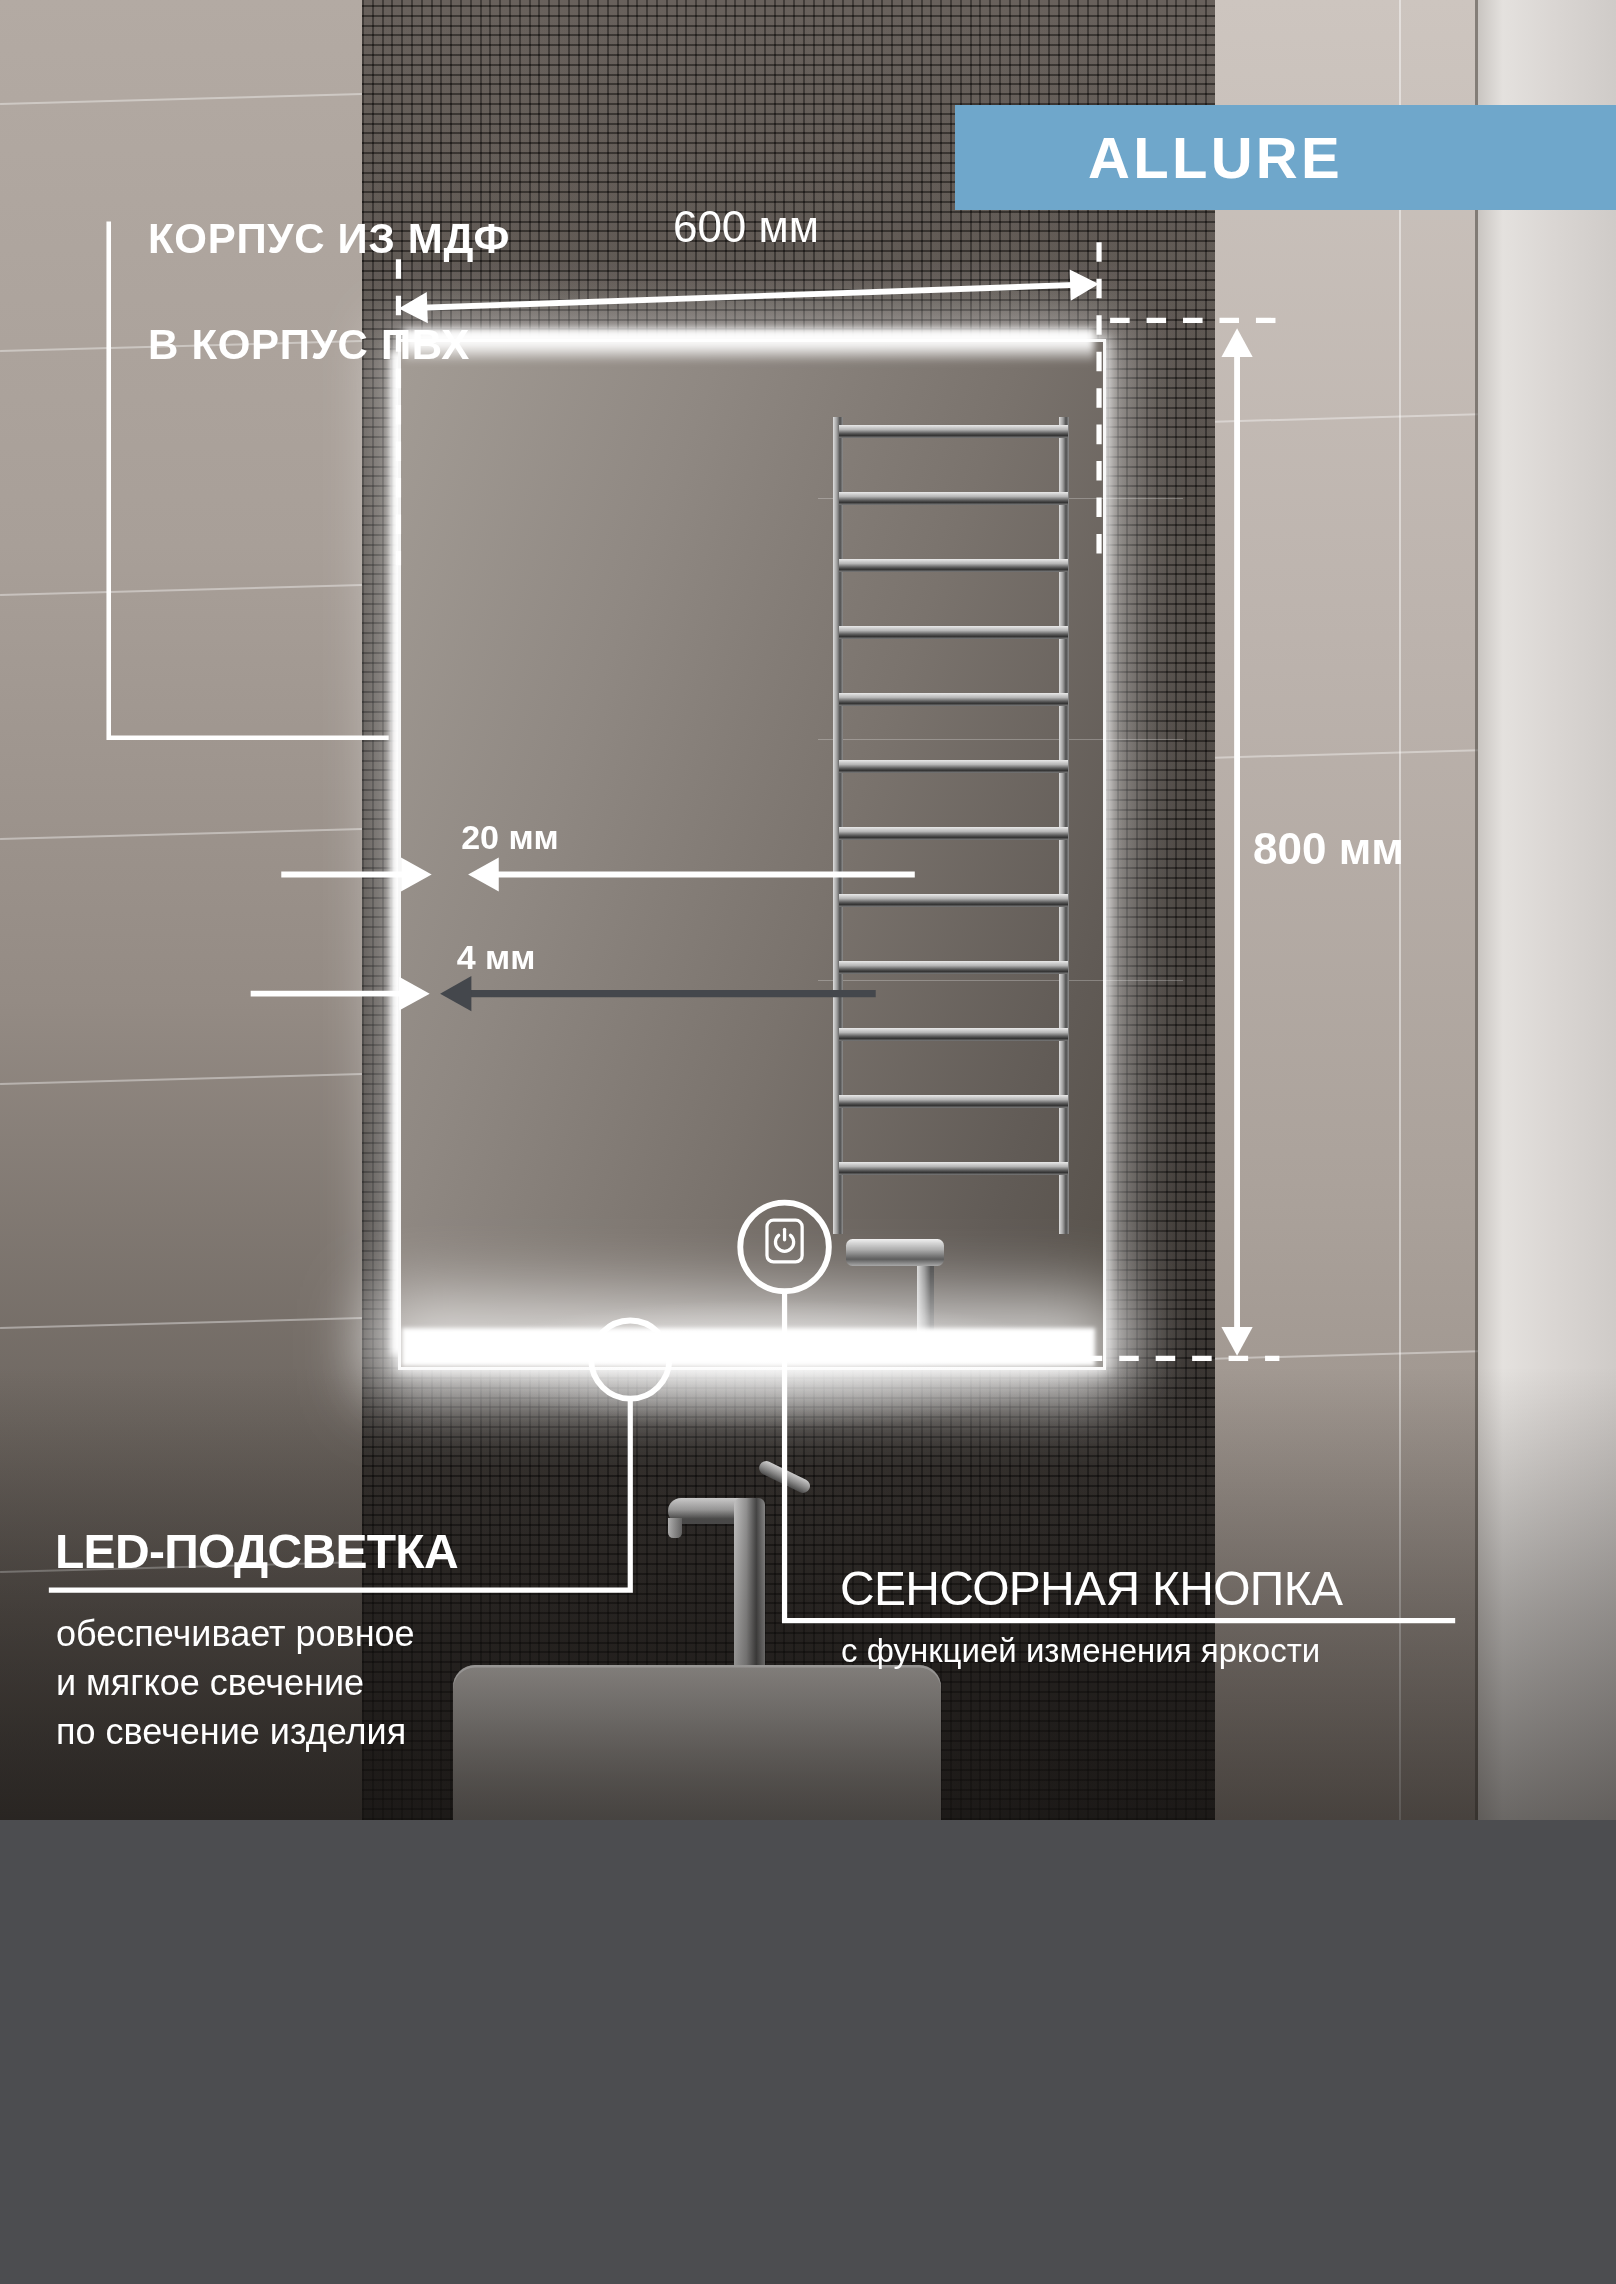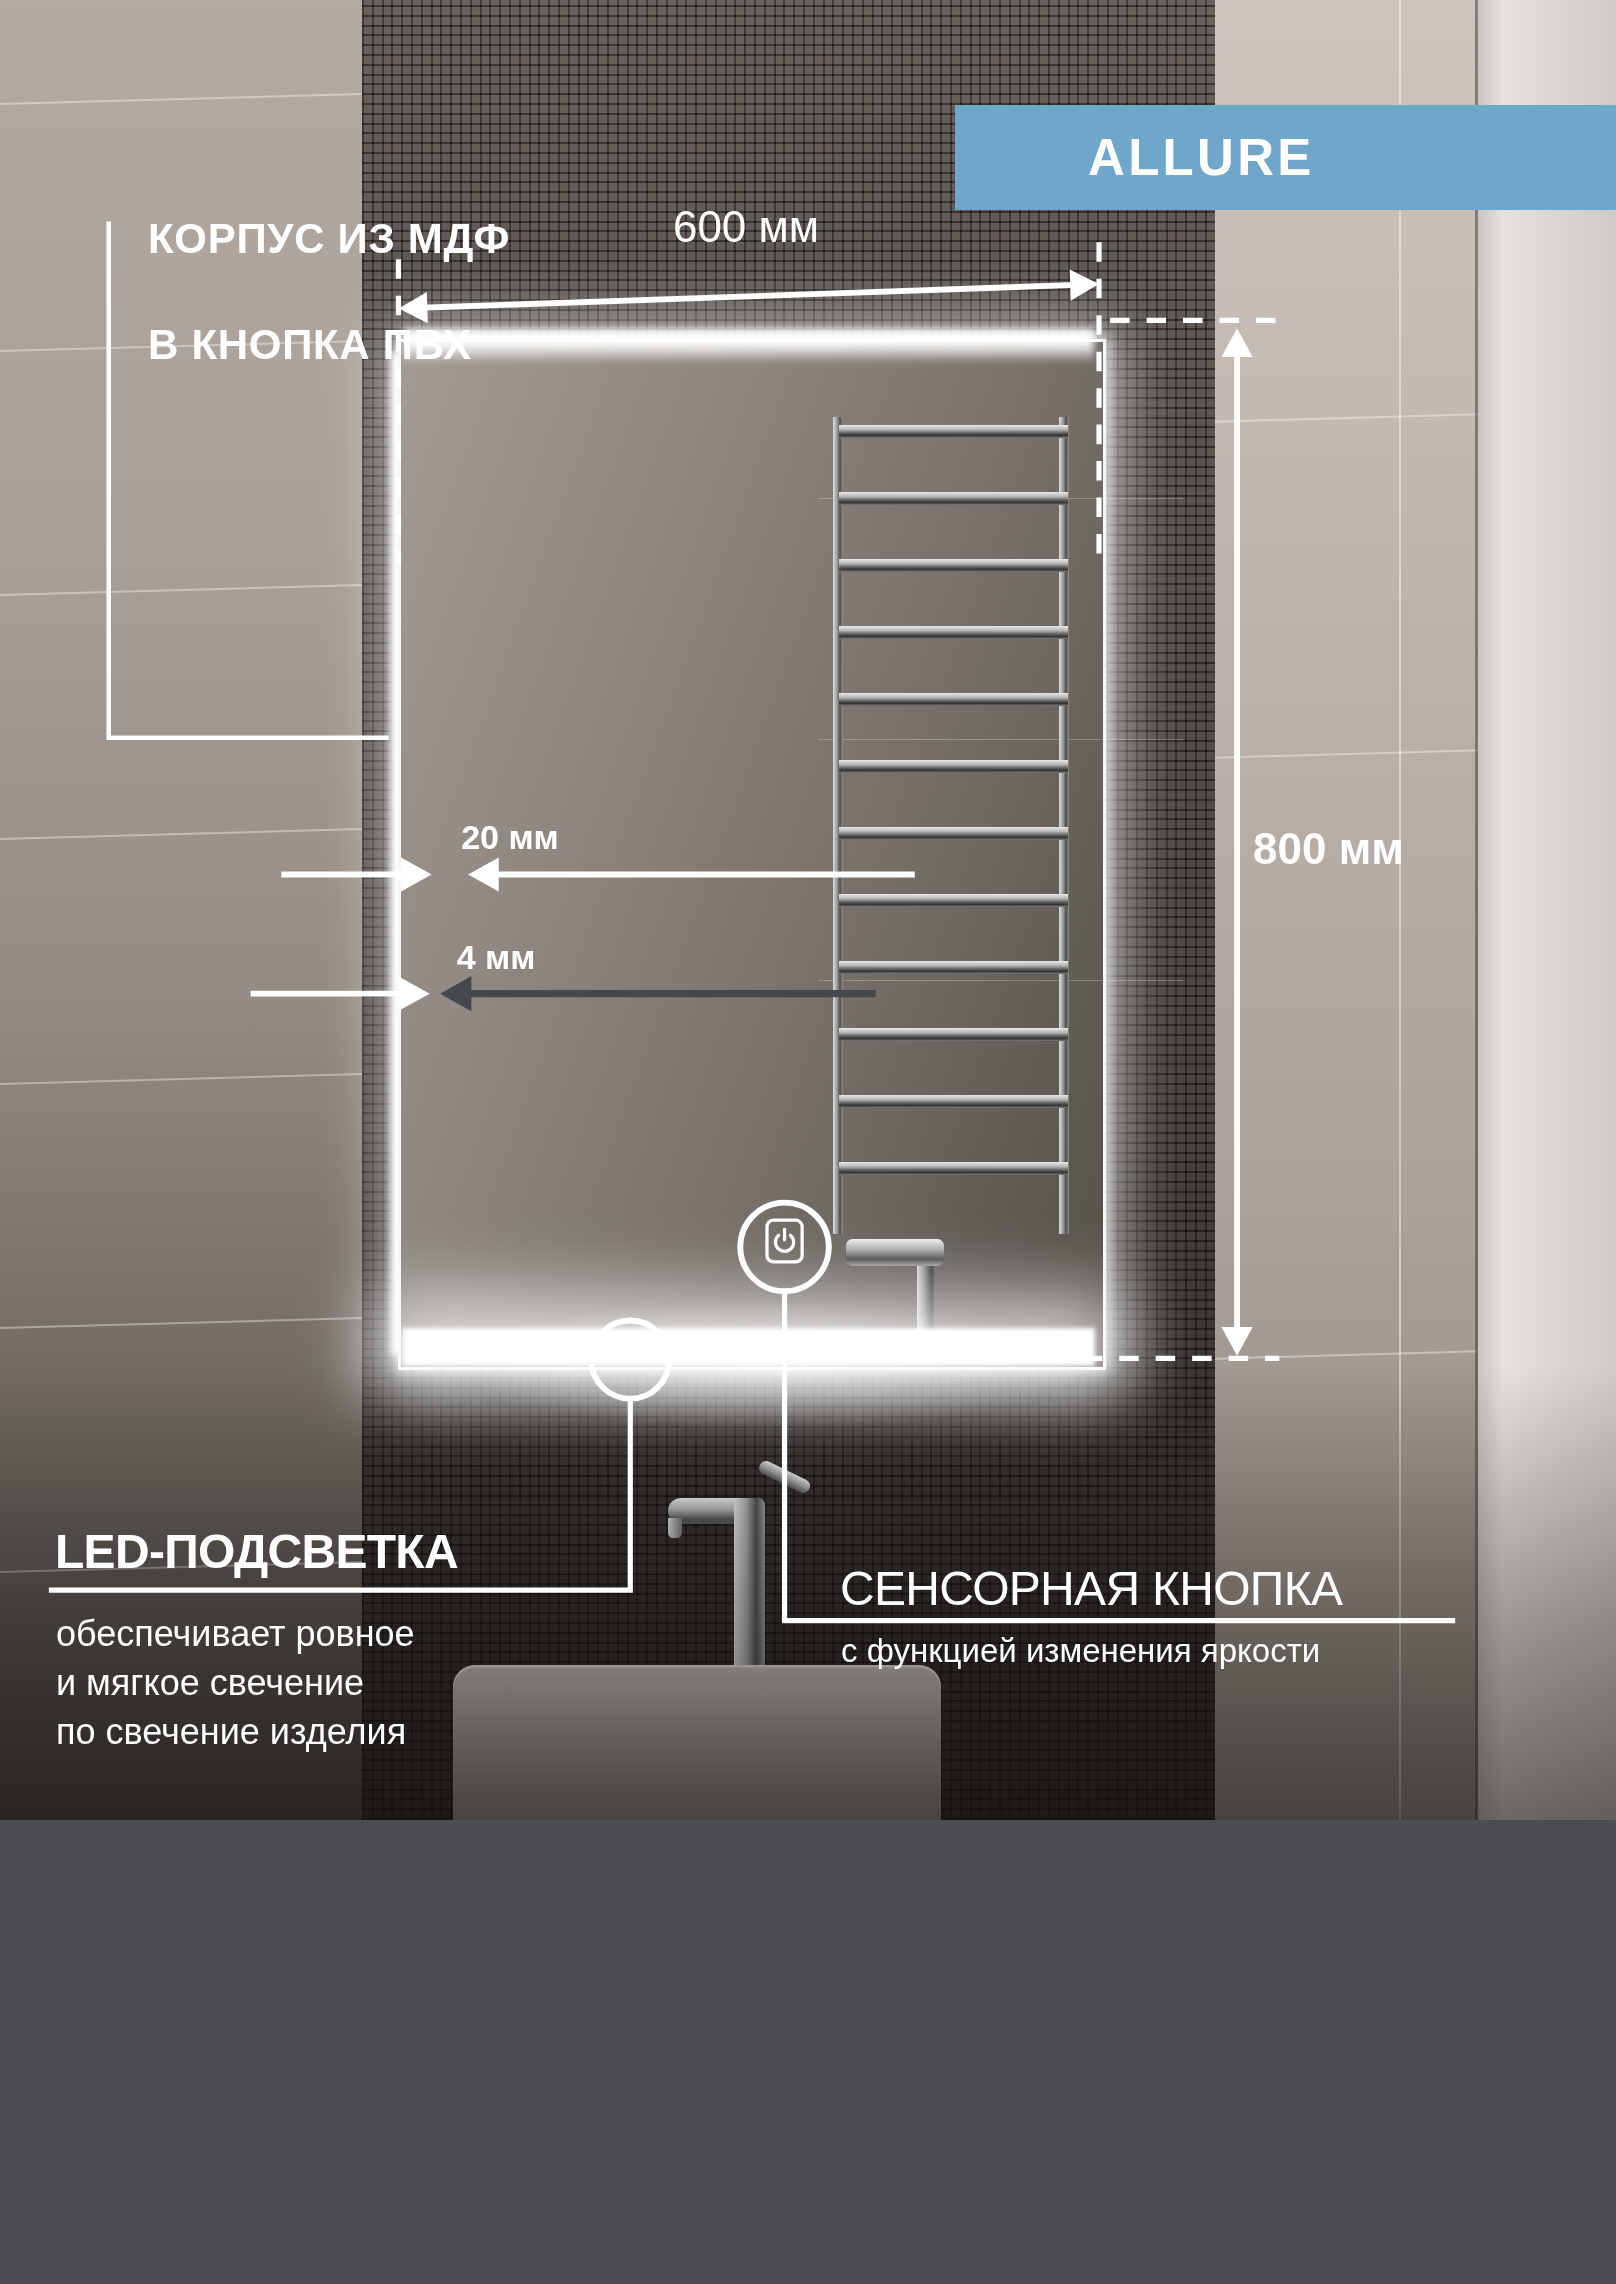--- a/index.html
+++ b/index.html
@@ -66,21 +66,21 @@
      box-shadow:inset 0 2.6px 0 rgba(255,255,255,.7);}
   .photo-darken{left:0;top:1367px;width:1616px;height:453px;
      background:linear-gradient(180deg,rgba(25,22,20,0) 0%,rgba(25,22,20,.35) 55%,rgba(25,22,20,.6) 100%);}
 
   
   .ann{color:#fff;}
   .korpus{left:148px;top:212px;font-size:42px;font-weight:bold;line-height:53px;
      letter-spacing:0.7px;white-space:pre-line;}
   .badge{left:955px;top:105px;width:661px;height:105px;background:#6FA7CB;}
   .badge span{display:block;padding-left:133px;line-height:105px;color:#fff;
-     font-size:51px;font-weight:bold;letter-spacing:3.3px;}
+     font-size:58px;font-weight:bold;letter-spacing:3.3px;}
   .dim-600{left:583px;top:202px;width:326px;text-align:center;font-size:44px;font-weight:normal;}
   .dim-800{left:1253px;top:824px;font-size:44px;font-weight:bold;}
   .dim-20{left:432px;top:818px;width:156px;text-align:center;font-size:34px;font-weight:bold;}
   .dim-10{left:418px;top:938px;width:156px;text-align:center;font-size:34px;font-weight:bold;}
   .led-title{left:55px;top:1524px;font-size:48px;font-weight:bold;letter-spacing:-0.7px;}
   .led-desc{left:56px;top:1609px;font-size:36px;line-height:49px;}
   .touch-title{left:840px;top:1561px;font-size:48px;font-weight:normal;letter-spacing:-0.7px;}
   .touch-sub{left:841px;top:1632px;font-size:33px;}
 
   
@@ -187,21 +187,21 @@
       <line x1="1205" y1="1888" x2="1205" y2="1904" stroke-width="5" stroke-linecap="round"></line>
     </g>
     <circle cx="1205" cy="1915" r="68" fill="none" stroke="#fff" stroke-width="9"></circle>
     <polyline points="1205,1983 1205,2489 2235,2489" fill="none" stroke="#fff" stroke-width="8"></polyline>
 
     <circle cx="968" cy="2088" r="60" fill="none" stroke="#fff" stroke-width="9"></circle>
     <polyline points="968,2148 968,2442 75,2442" fill="none" stroke="#fff" stroke-width="8"></polyline>
   </svg>
 
   <div class="abs ann korpus"><span>КОРПУС ИЗ МДФ</span><br>
-    <span>В КНОПКА ПВХ</span></div>
+    <span>В КОРПУС ПВХ</span></div>
 
   <div class="abs badge">
     <span>ALLURE</span>
   </div>
 
   <div class="abs ann dim-600">600 мм</div>
   <div class="abs ann dim-800">800 мм</div>
   <div class="abs ann dim-20">20 мм</div>
   <div class="abs ann dim-10">4 мм</div>
 

